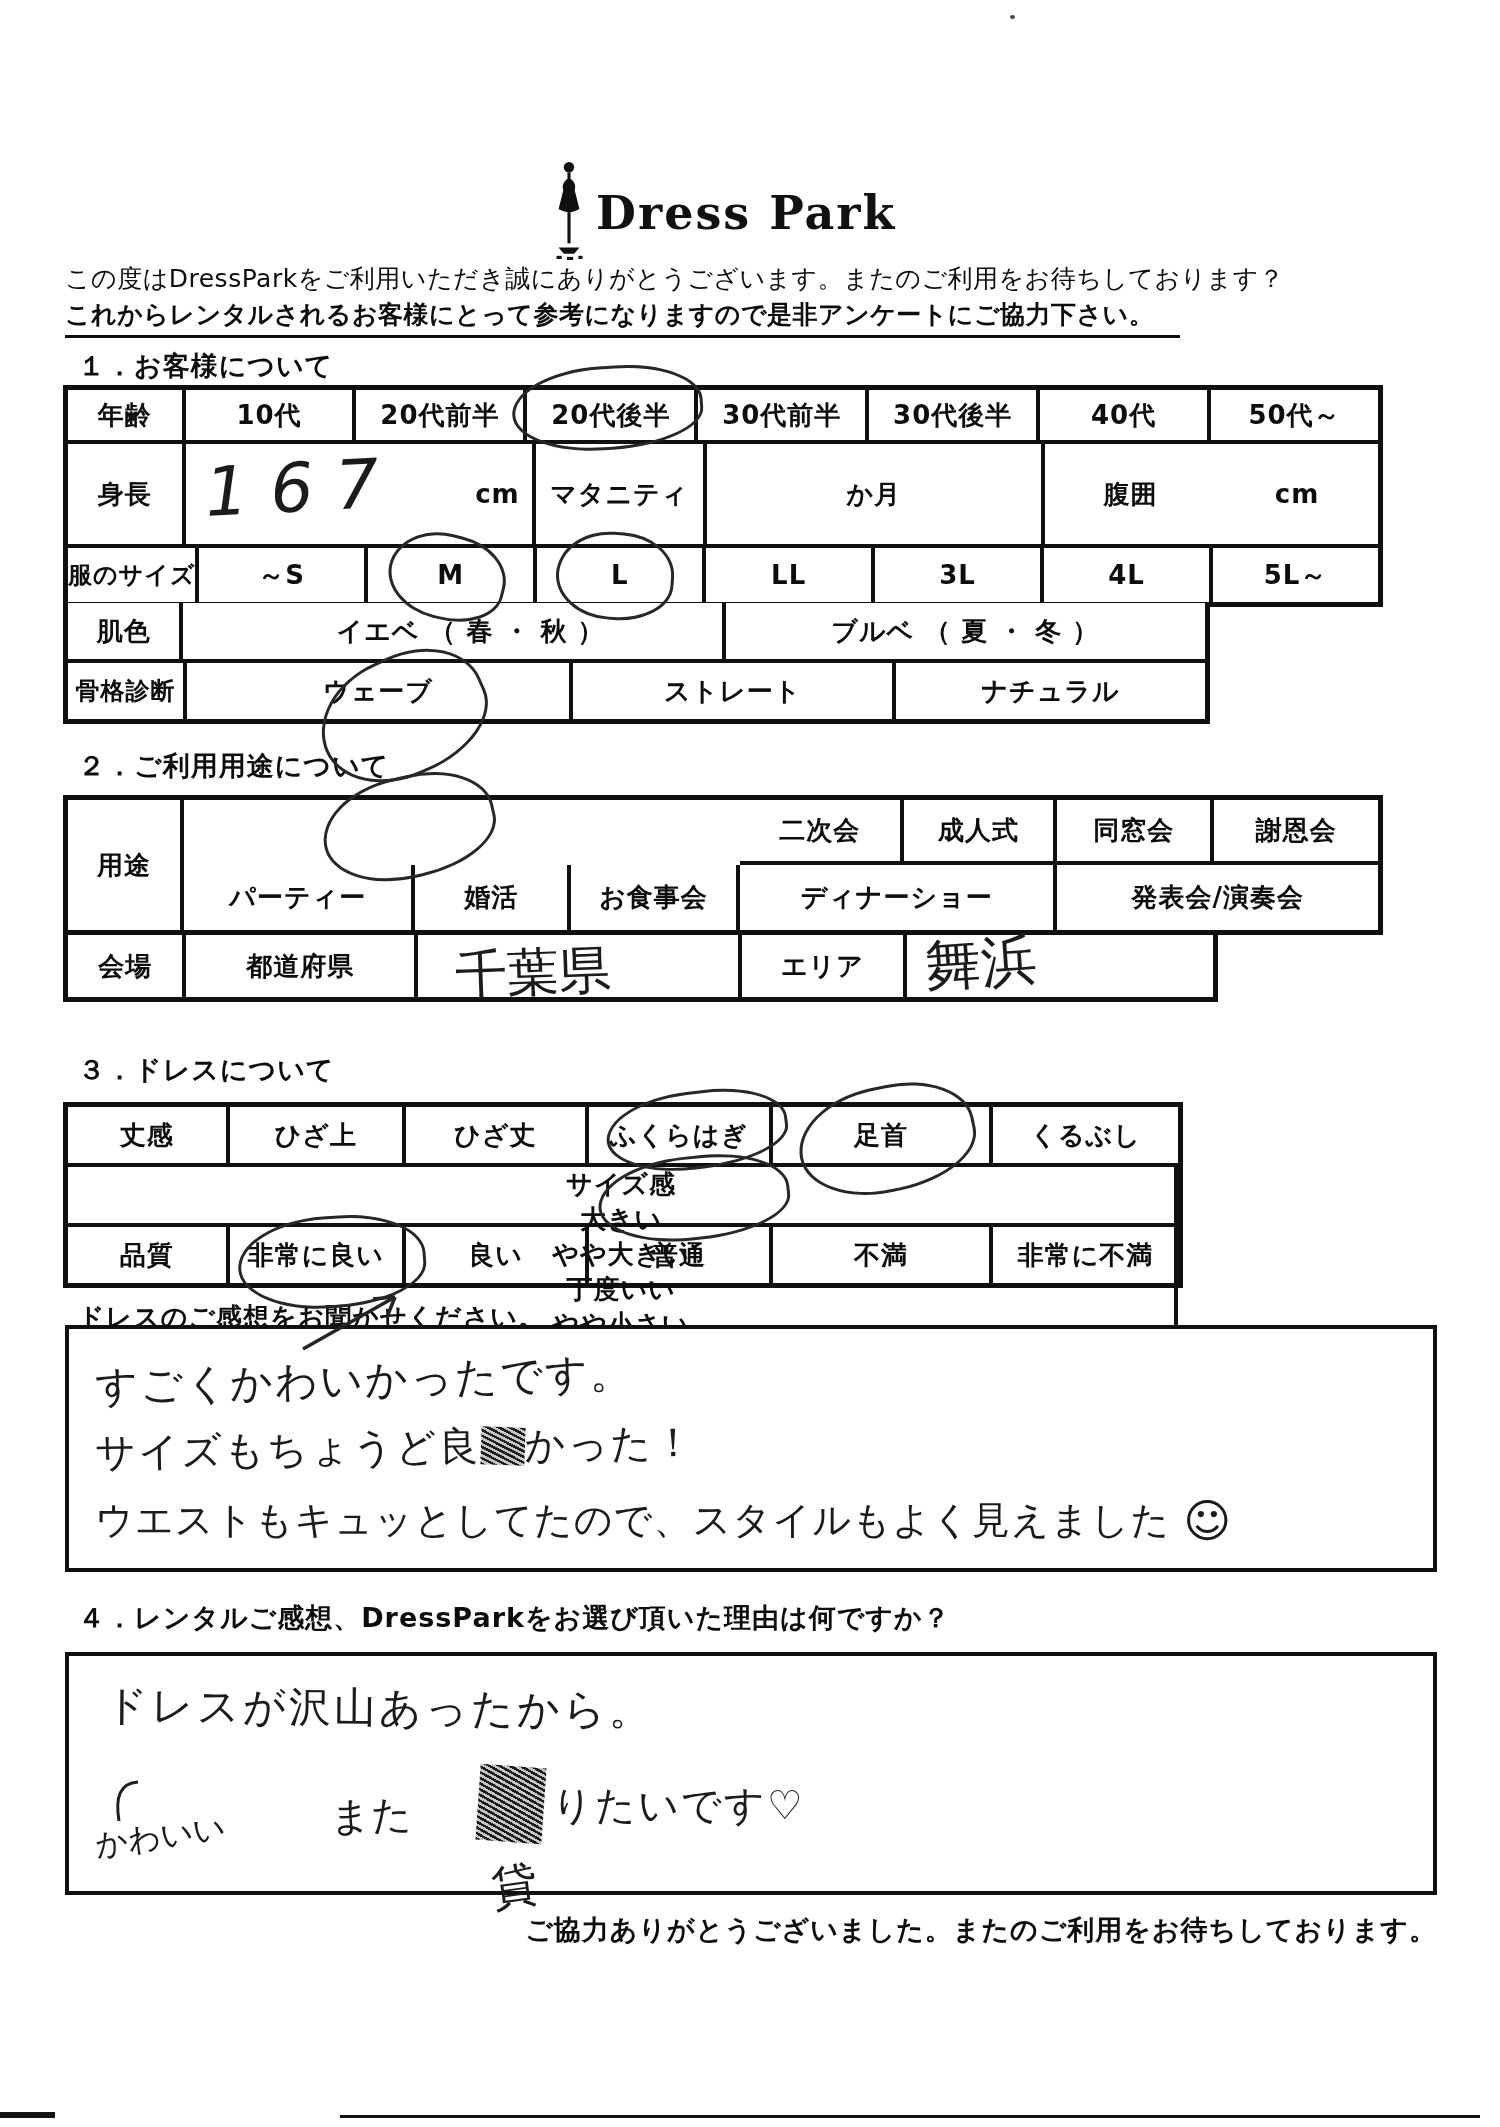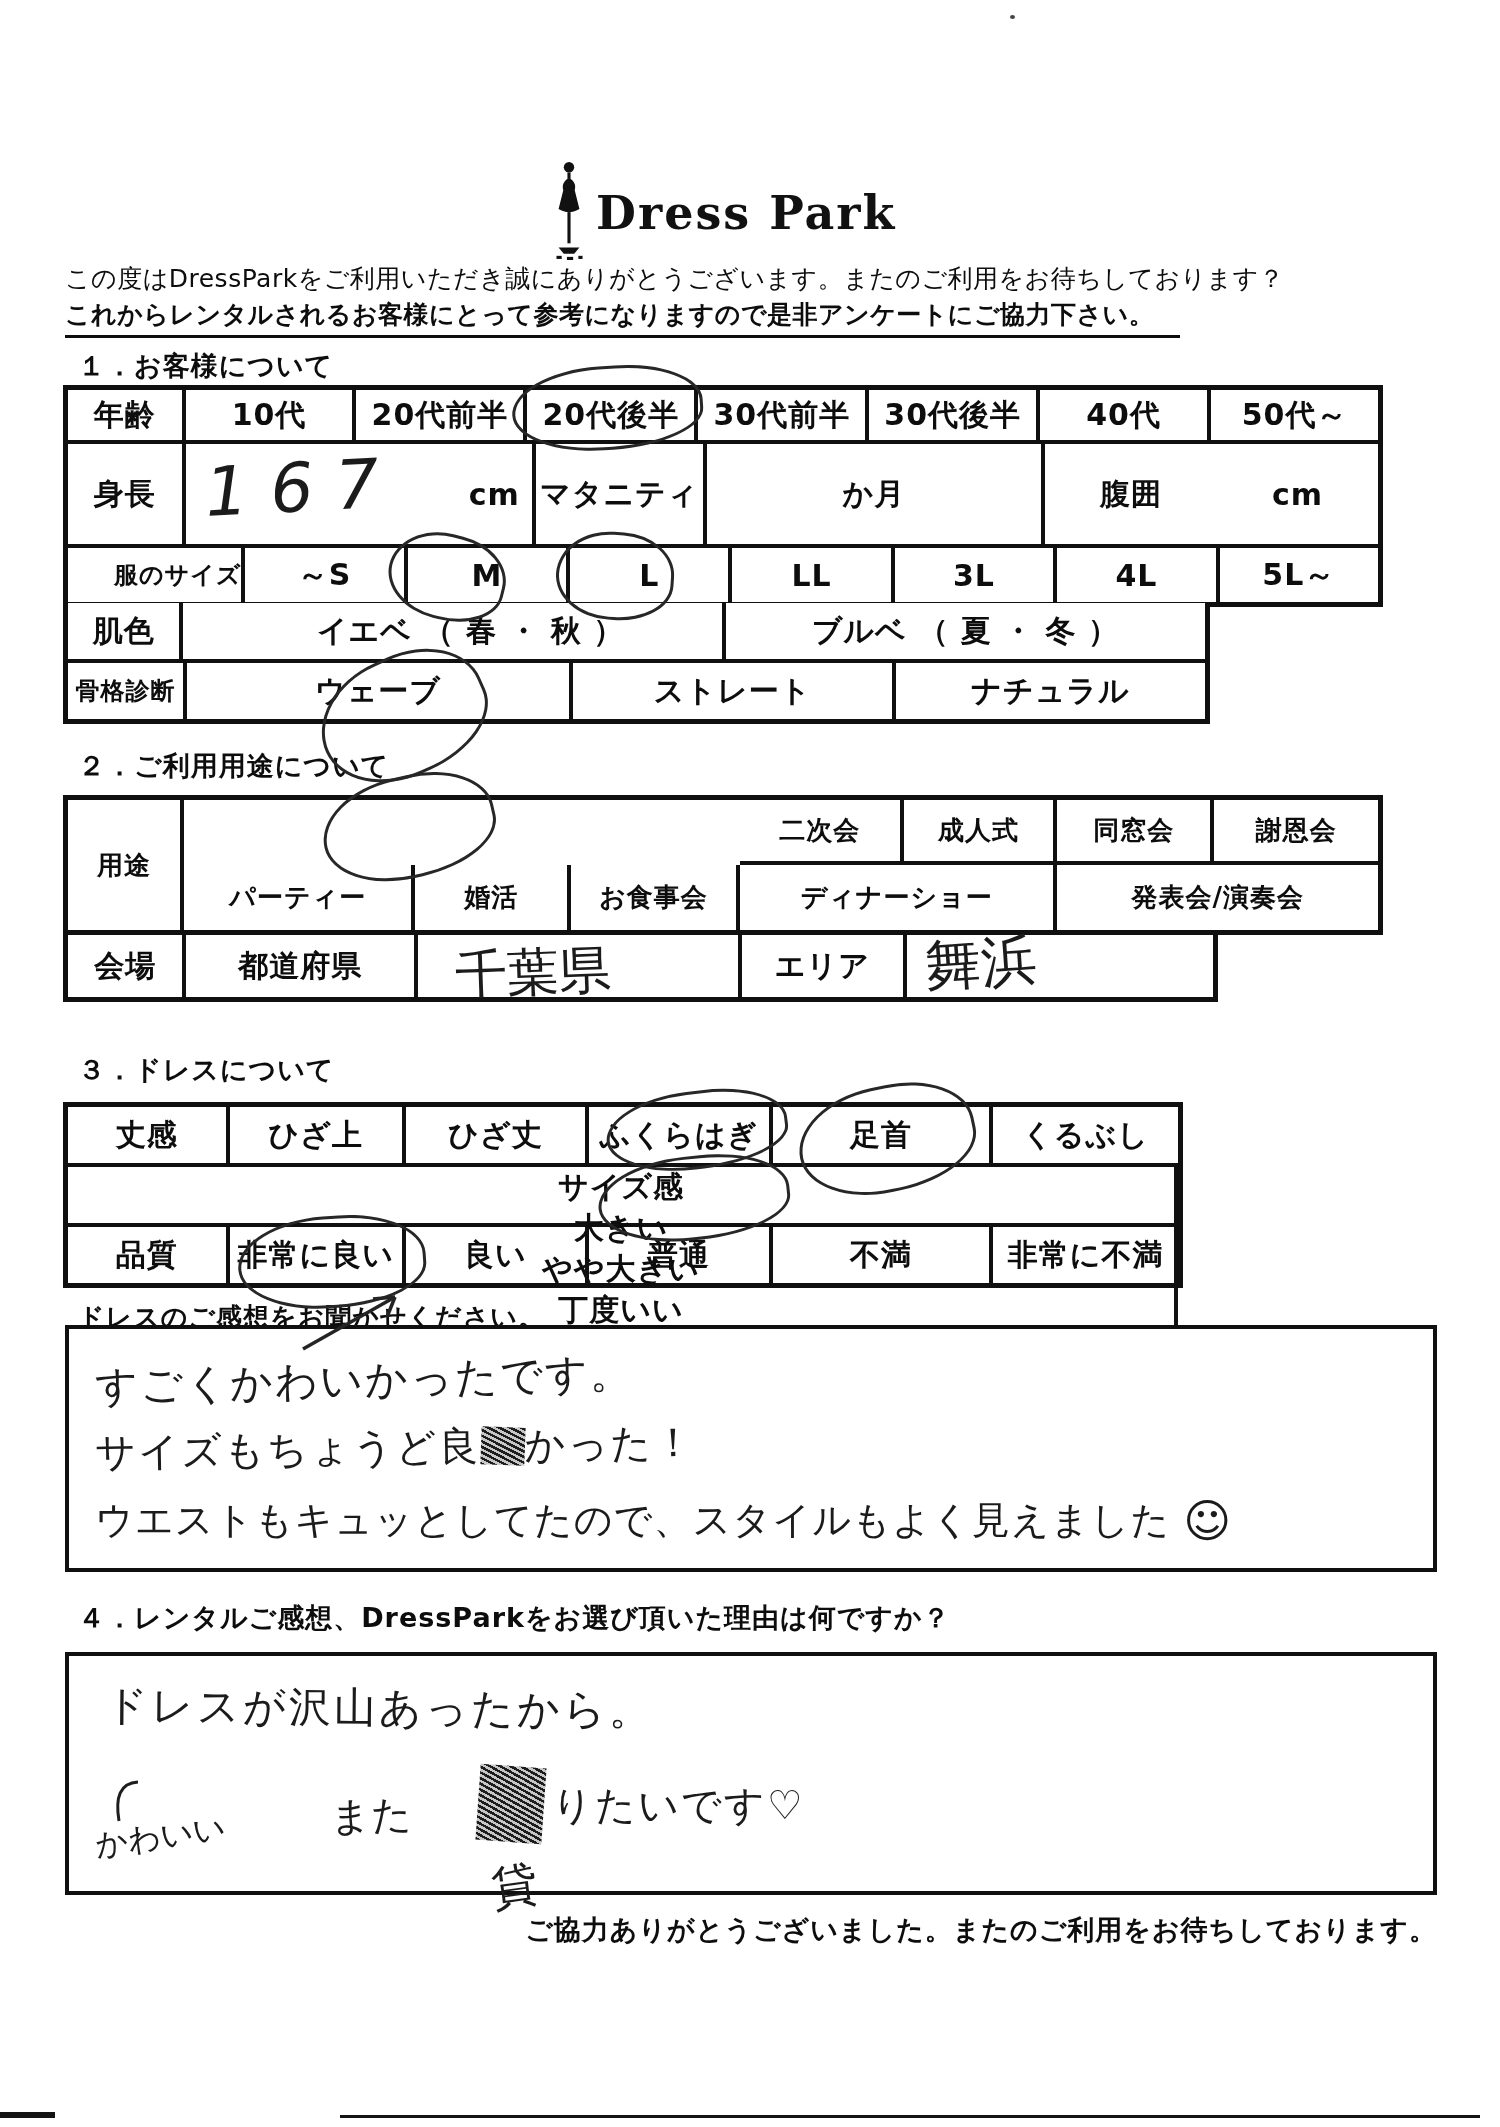--- a/index.html
+++ b/index.html
@@ -4,21 +4,21 @@
 <style>
   html,body{margin:0;padding:0;background:#e8e8e8;}
   .paper{position:relative;width:1500px;height:2127px;background:#ffffff;
          font-family:"DejaVu Sans",sans-serif;color:#0d0d0d;overflow:hidden;margin:0 auto;}
   .abs{position:absolute;}
   
   .tbl{position:absolute;border:5px solid #101010;box-sizing:border-box;background:#fff;}
   .frow{display:flex;border-bottom:4px solid #101010;}
   .frow:last-child{border-bottom:none;}
   .c{display:flex;align-items:center;justify-content:center;border-right:4px solid #101010;
-     box-sizing:border-box;font-weight:700;font-size:30px;letter-spacing:1px;white-space:nowrap;}
+     box-sizing:border-box;font-weight:700;font-size:26px;letter-spacing:1px;white-space:nowrap;}
   .c:last-child{border-right:none;}
   .g{display:grid;}
   .gc{display:flex;align-items:center;justify-content:center;border-right:4px solid #101010;
       border-bottom:4px solid #101010;box-sizing:border-box;font-weight:700;font-size:26px;
       letter-spacing:1px;white-space:nowrap;}
   .no-r{border-right:none!important;}
   .no-b{border-bottom:none!important;}
   
   .h{font-weight:700;font-size:27px;letter-spacing:1px;white-space:nowrap;}
   .intro{font-size:25px;letter-spacing:0.5px;white-space:nowrap;}
@@ -74,21 +74,21 @@
       <div class="c" style="flex:344;justify-content:flex-end;padding-right:12px;">
         <span>cm</span>
       </div>
       <div class="c" style="flex:172;">マタニティ</div>
       <div class="c" style="flex:344;">か月</div>
       <div class="c" style="flex:343;justify-content:space-around;">
         <span>腹囲</span>
         <span>cm</span>
       </div>
     </div>
-    <div class="frow" style="height:54px;padding-left:46px;">
+    <div class="frow" style="height:54px;">
       <div class="c" style="flex:117;font-size:24px;">服のサイズ</div>
       <div class="c" style="flex:172;">～S</div>
       <div class="c" style="flex:172;">M</div>
       <div class="c" style="flex:172;">L</div>
       <div class="c" style="flex:172;">LL</div>
       <div class="c" style="flex:172;">3L</div>
       <div class="c" style="flex:172;">4L</div>
       <div class="c" style="flex:172;">5L～</div>
     </div>
   </div>

